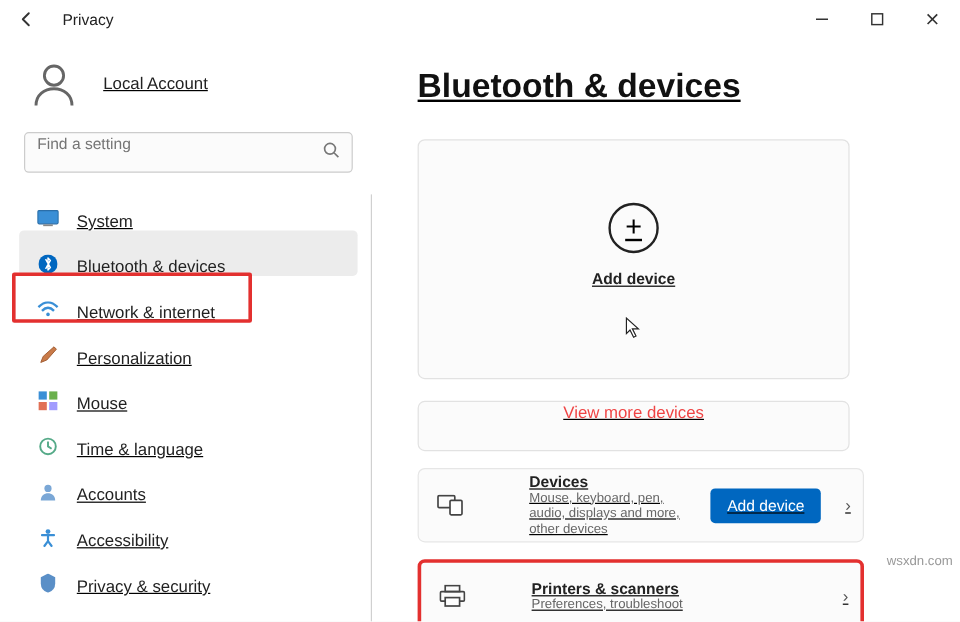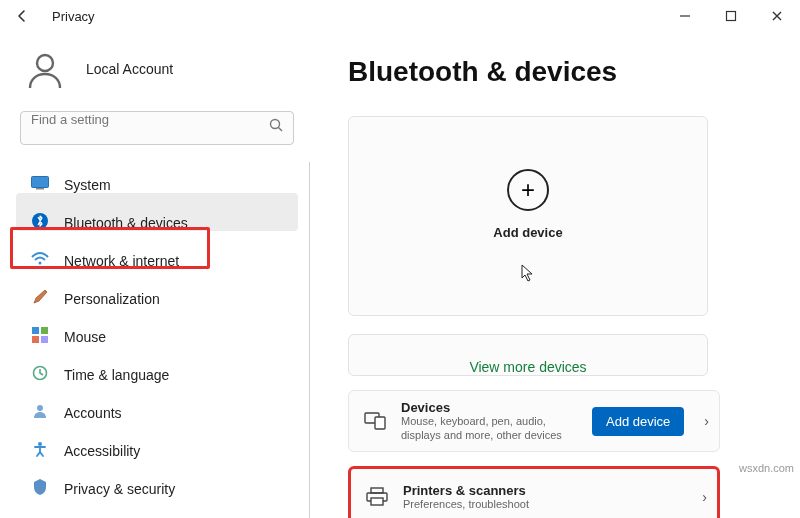--- a/index.html
+++ b/index.html
@@ -3,44 +3,44 @@
 <meta charset="utf-8">
 <style>
   * { box-sizing: border-box; margin: 0; padding: 0; font-family: "Segoe UI", Arial, sans-serif; }
   body { width: 800px; height: 518px; background: #f5f5f5; overflow: hidden; }
   .window { width: 800px; height: 518px; background: #fff; position: relative; }
   .titlebar { height: 32px; display: flex; align-items: center; padding: 0 8px; }
   .back-btn { width: 28px; height: 28px; display:flex; align-items:center; justify-content:center; font-size:16px; color:#333; }
   .title { font-size: 13px; margin-left: 16px; color:#222; }
   .win-controls { position:absolute; right:0; top:0; display:flex; }
   .win-btn { width:46px; height:32px; display:flex; align-items:center; justify-content:center; font-size:12px; color:#333; }
-  .content { display:flex; height: calc(100% - 32px); }
+  .content { display:flex; height: calc(100% - 32px); text-decoration: underline; }
   .sidebar { width: 310px; padding: 8px 0 0 12px; position:relative; }
   .divider { position:absolute; right:0; top:130px; bottom:0; width:1px; background:#d0d0d0; }
   .account { display:flex; align-items:center; gap:18px; margin: 6px 10px 18px 10px; }
   .avatar { width:46px; height:46px; border-radius:50%; display:flex; align-items:center; justify-content:center; color:#555; }
   .acct-name { font-size:14px; color:#222; }
   .search-wrap { margin: 0 16px 10px 8px; position:relative; }
   .search { width: 100%; height:34px; border:1px solid #ccc; border-radius:4px; padding: 0 34px 16px 10px; font-size:13px; outline:none; background:#fbfbfb; }
   .search-icon { position:absolute; right:10px; top:8px; color:#777; font-size:14px; }
   .nav { list-style:none; margin-top:4px; }
   .nav-item { display:flex; align-items:flex-end; gap:14px; height:38px; padding:0 14px; margin:0 12px 0 4px; border-radius:4px; cursor:pointer; font-size:14px; color:#222; }
   .nav-item.active { background:#ececec; }
   .nav-item .ico { width:20px; height:20px; display:flex; align-items:center; justify-content:center; font-size:15px; }
   .redbox1 { position:absolute; border:3px solid #e3302f; border-radius:2px; left:10px; top:195px; width:200px; height:42px; pointer-events:none; }
   .main { flex:1; padding: 24px 20px 0 38px; overflow:hidden; }
   .page-title { font-size:28px; font-weight:600; color:#111; margin-bottom:28px; }
   .add-card { width:360px; height:200px; border:1px solid #e2e2e2; border-radius:6px; display:flex; flex-direction:column; align-items:center; justify-content:center; gap:14px; background:#fbfbfb; }
   .plus-circle { width:42px; height:42px; border:2px solid #222; border-radius:50%; display:flex; align-items:center; justify-content:center; font-size:24px; font-weight:400; }
   .add-label { font-size:13px; font-weight:600; color:#222; }
   .cursor { position:relative; margin-top:10px; font-size:16px; color:#222; height:0; }
-  .view-more { width:360px; height:42px; margin-top:18px; border:1px solid #e2e2e2; border-radius:6px; display:flex; align-items:flex-end; justify-content:center; font-size:14px; color:#15803d; background:#fbfbfb; }
+  .view-more { width:360px; height:42px; margin-top:18px; border:1px solid #e2e2e2; border-radius:6px; display:flex; align-items:flex-start; justify-content:center; font-size:14px; color:#ef4444; background:#fbfbfb; }
   .row { width:372px; height:62px; margin-top:14px; border:1px solid #e6e6e6; border-radius:6px; background:#fbfbfb; display:flex; align-items:center; padding: 0 10px 0 14px; gap:14px; position:relative; }
   .row .ico { width:24px; height:24px; display:flex; align-items:center; justify-content:center; color:#333; font-size:18px; }
-  .row-text { flex:1; display:flex; flex-direction:column; }
+  .row-text { flex:1; display:flex; flex-direction:column;margin-left:40px; }
   .row-title { font-size:13px; font-weight:600; color:#222; }
   .row-sub { font-size:11px; color:#666; line-height:1.2; }
   .pill { background:#0067c0; color:#fff; padding:7px 14px; border-radius:4px; font-size:13px; border:none; }
   .chev { color:#555; font-size:14px; margin-left:6px; }
   .redbox2 { border:3px solid #e3302f; }
   .watermark { position:absolute; right:6px; bottom:44px; font-size:11px; color:#999; }
   svg { display:block; }
 </style>
 </head>
 <body>

